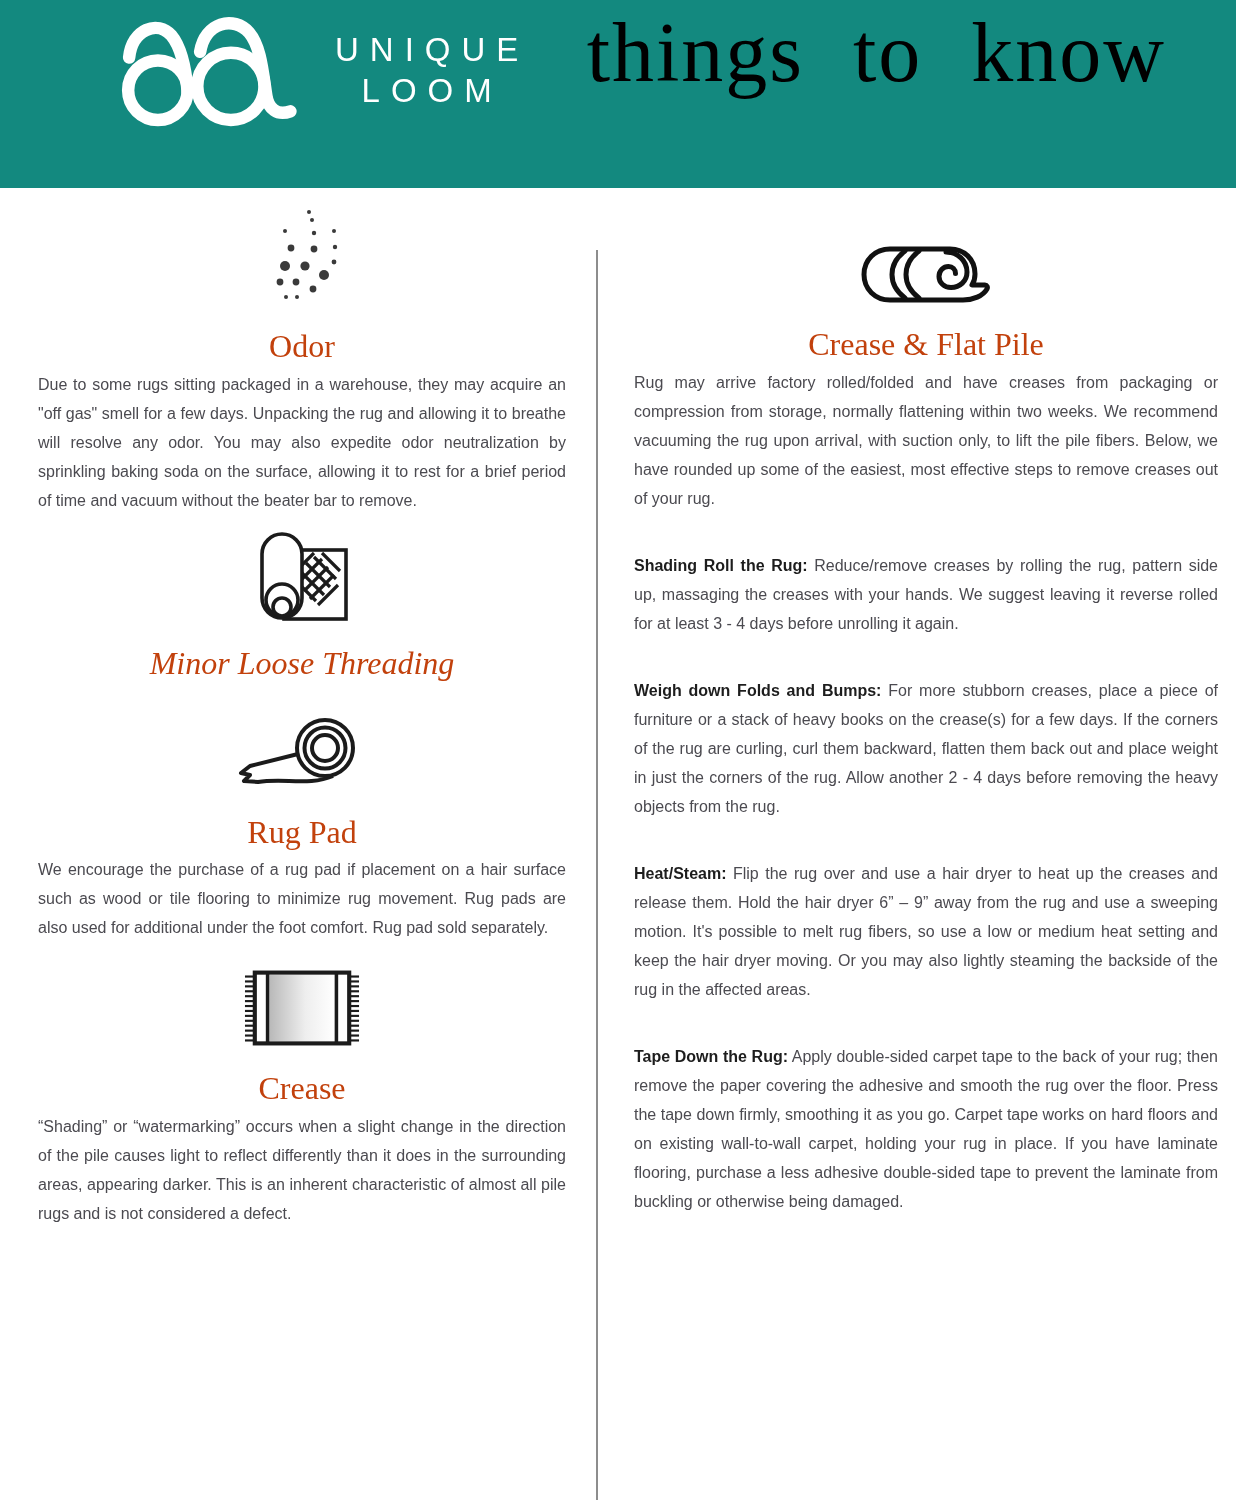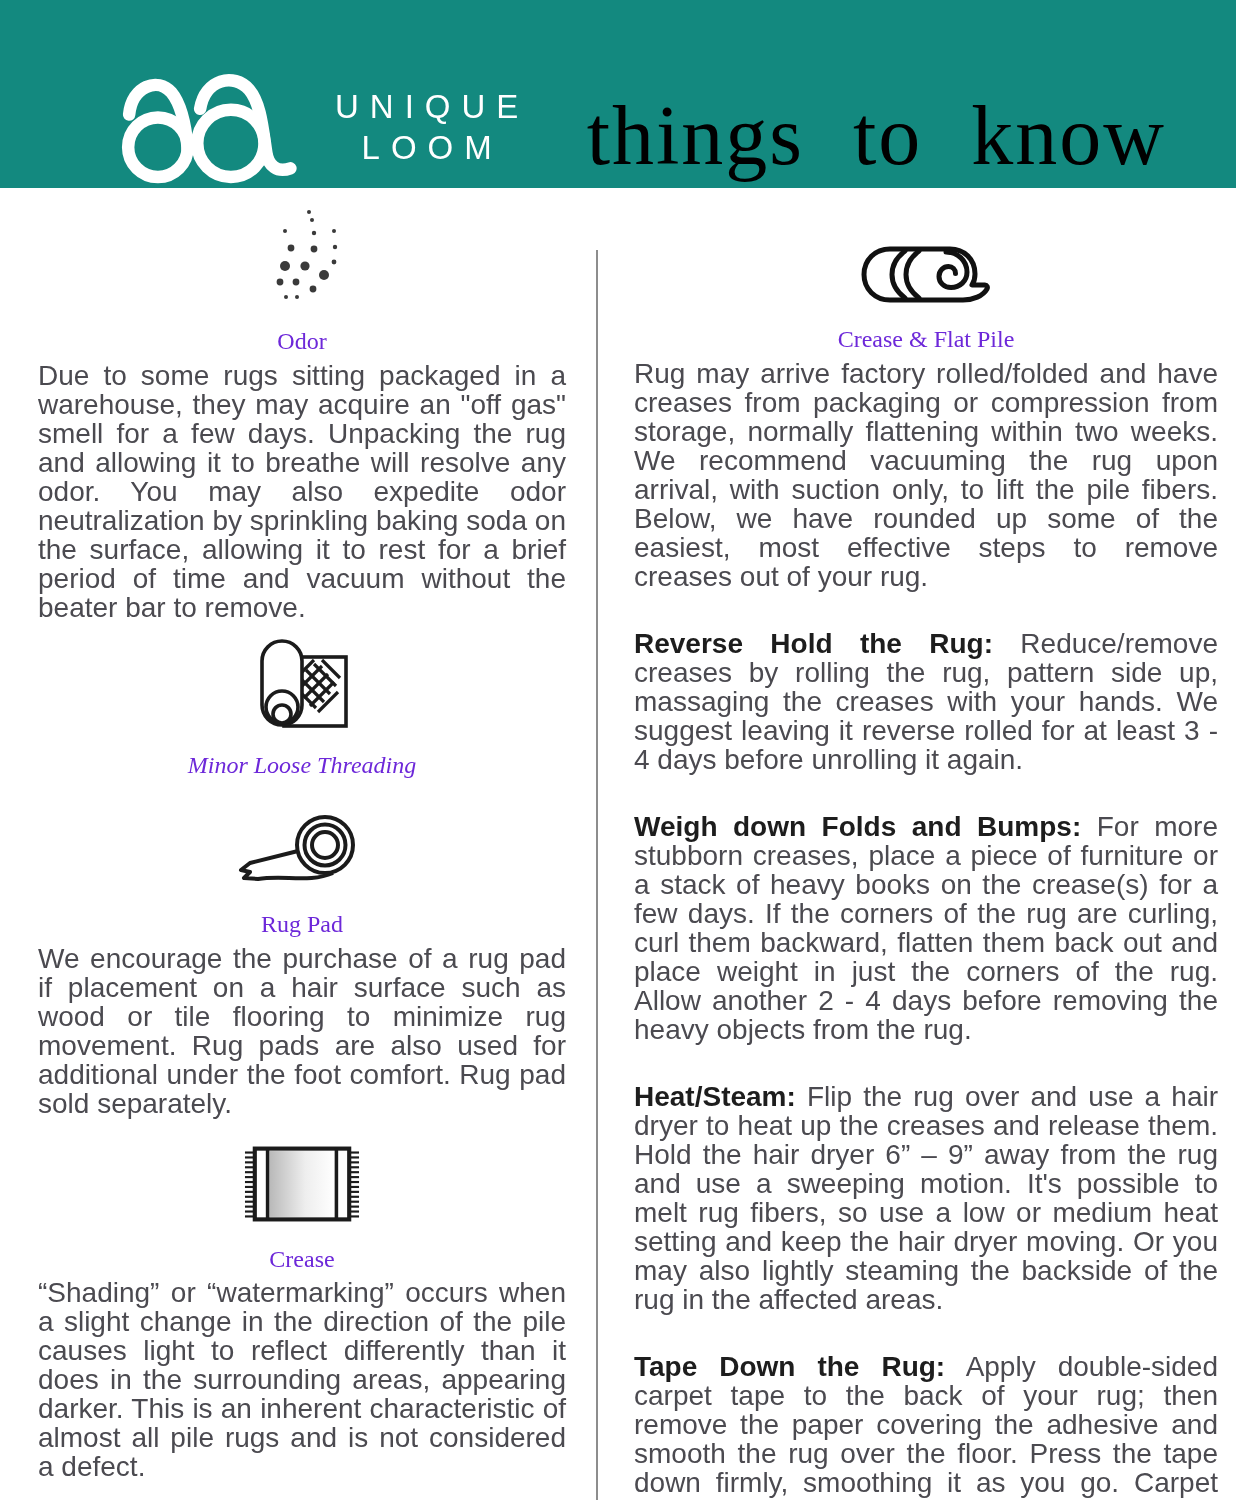--- a/index.html
+++ b/index.html
@@ -6,22 +6,22 @@
   html,body { background:#ffffff; }
   body {
     width:1236px; height:1500px;
     font-family:"Liberation Sans", sans-serif;
     overflow:hidden;
     position:relative;
   }
   
   .header {
     height:188px; background:#13897f;
-    display:flex; align-items:flex-end;
-    padding:0 70px 0 108px;
+    display:flex; align-items:flex-start;
+    padding:11px 70px 0 108px;
   }
   .brand { display:flex; align-items:center; gap:24px; }
   .logo-svg { width:192px; height:120px; display:block; }
   .brand-text {
     display:flex; flex-direction:column; align-items:center;
     color:#ffffff; font-size:33px; line-height:1.24;
     letter-spacing:11px; text-indent:11px; font-weight:400;
   }
   .page-title {
     margin-left:auto; color:#000000;
@@ -33,26 +33,26 @@
   
   .content { display:flex; padding:16px 18px 0 38px; }
   .col-left  { width:528px; flex:none; }
   .divider   { flex:none; width:2px; height:1254px; background:#8d8d8d; margin:46px 36px 0 30px; }
   .col-right { flex:1; min-width:0; }
 
   .icon-row { display:flex; justify-content:center; }
   h2.sec-heading {
     text-align:center;
     font-family:"Liberation Serif", serif; font-weight:400;
-    font-size:24px; line-height:1.15; color:#6d28d9;
+    font-size:32px; line-height:1.15; color:#c2410c;
     margin:22px 0 5px 0;
   }
   p.body-text {
     text-align:justify; text-justify:inter-word;
-    font-size:28px; line-height:29px; color:#4b4a50;
+    font-size:16px; line-height:29px; color:#4b4a50;
   }
   p.body-text strong { color:#1d1d1d; font-weight:bold; }
 
   
   .sec-odor      { margin-top:2px; }
   .sec-threading { margin-top:16px;font-style:italic; }
   .sec-rugpad    { margin-top:30px; }
   .sec-shading   { margin-top:26px; }
   .sec-crease    { margin-top:40px; }
   .tip { margin-top:38px; }
@@ -210,21 +210,21 @@
         <svg class="icon-crease" viewBox="0 0 132 60" fill="none" stroke="#111111" stroke-width="5" stroke-linejoin="round" stroke-linecap="round">
           <path d="M 30,5 L 90,5 C 104,5 115,15 115,30 C 115,34 114,38 112,41 L 125,41 C 127,41 128,43 127,45 C 123,52 113,56 103,56 L 30,56 C 15,56 4,45 4,30.5 C 4,16 15,5 30,5 Z"></path>
           <path d="M 45,7 C 37,13 32,21 32,30.5 C 32,40 37,48 45,54"></path>
           <path d="M 59,7 C 51,13 46,21 46,30.5 C 46,40 51,48 59,54"></path>
           <path d="M 86,8 C 98,8 107,17 107,28 C 107,37 100,43.5 91,43.5 C 84,43.5 79,38.5 79,32.5 C 79,26.5 83.5,22.5 88.5,22.5 C 92.5,22.5 95.5,25.5 95.5,29.5"></path>
         </svg>
       </div>
       <h2 class="sec-heading">Crease &amp; Flat Pile</h2>
       <p class="body-text">Rug may arrive factory rolled/folded and have creases from packaging or compression from storage, normally flattening within two weeks. We recommend vacuuming the rug upon arrival, with suction only, to lift the pile fibers. Below, we have rounded up some of the easiest, most effective steps to remove creases out of your rug.</p>
 
-      <p class="body-text tip"><strong>Reverse Hold the Rug:</strong><span> Reduce/remove creases by rolling the rug, pattern side up, massaging the creases with your hands. We suggest leaving it reverse rolled for at least 3 - 4 days before unrolling it again.</span></p>
+      <p class="body-text tip"><strong>Shading Roll the Rug:</strong><span> Reduce/remove creases by rolling the rug, pattern side up, massaging the creases with your hands. We suggest leaving it reverse rolled for at least 3 - 4 days before unrolling it again.</span></p>
 
       <p class="body-text tip"><strong>Weigh down Folds and Bumps:</strong><span> For more stubborn creases, place a piece of furniture or a stack of heavy books on the crease(s) for a few days. If the corners of the rug are curling, curl them backward, flatten them back out and place weight in just the corners of the rug. Allow another 2 - 4 days before removing the heavy objects from the rug.</span></p>
 
       <p class="body-text tip"><strong>Heat/Steam:</strong><span> Flip the rug over and use a hair dryer to heat up the creases and release them. Hold the hair dryer 6” – 9” away from the rug and use a sweeping motion. It's possible to melt rug fibers, so use a low or medium heat setting and keep the hair dryer moving. Or you may also lightly steaming the backside of the rug in the affected areas.</span></p>
 
       <p class="body-text tip"><strong>Tape Down the Rug:</strong><span> Apply double-sided carpet tape to the back of your rug; then remove the paper covering the adhesive and smooth the rug over the floor. Press the tape down firmly, smoothing it as you go. Carpet tape works on hard floors and on existing wall-to-wall carpet, holding your rug in place. If you have laminate flooring, purchase a less adhesive double-sided tape to prevent the laminate from buckling or otherwise being damaged.</span></p>
     </div>
 
   </div>
 </div>

